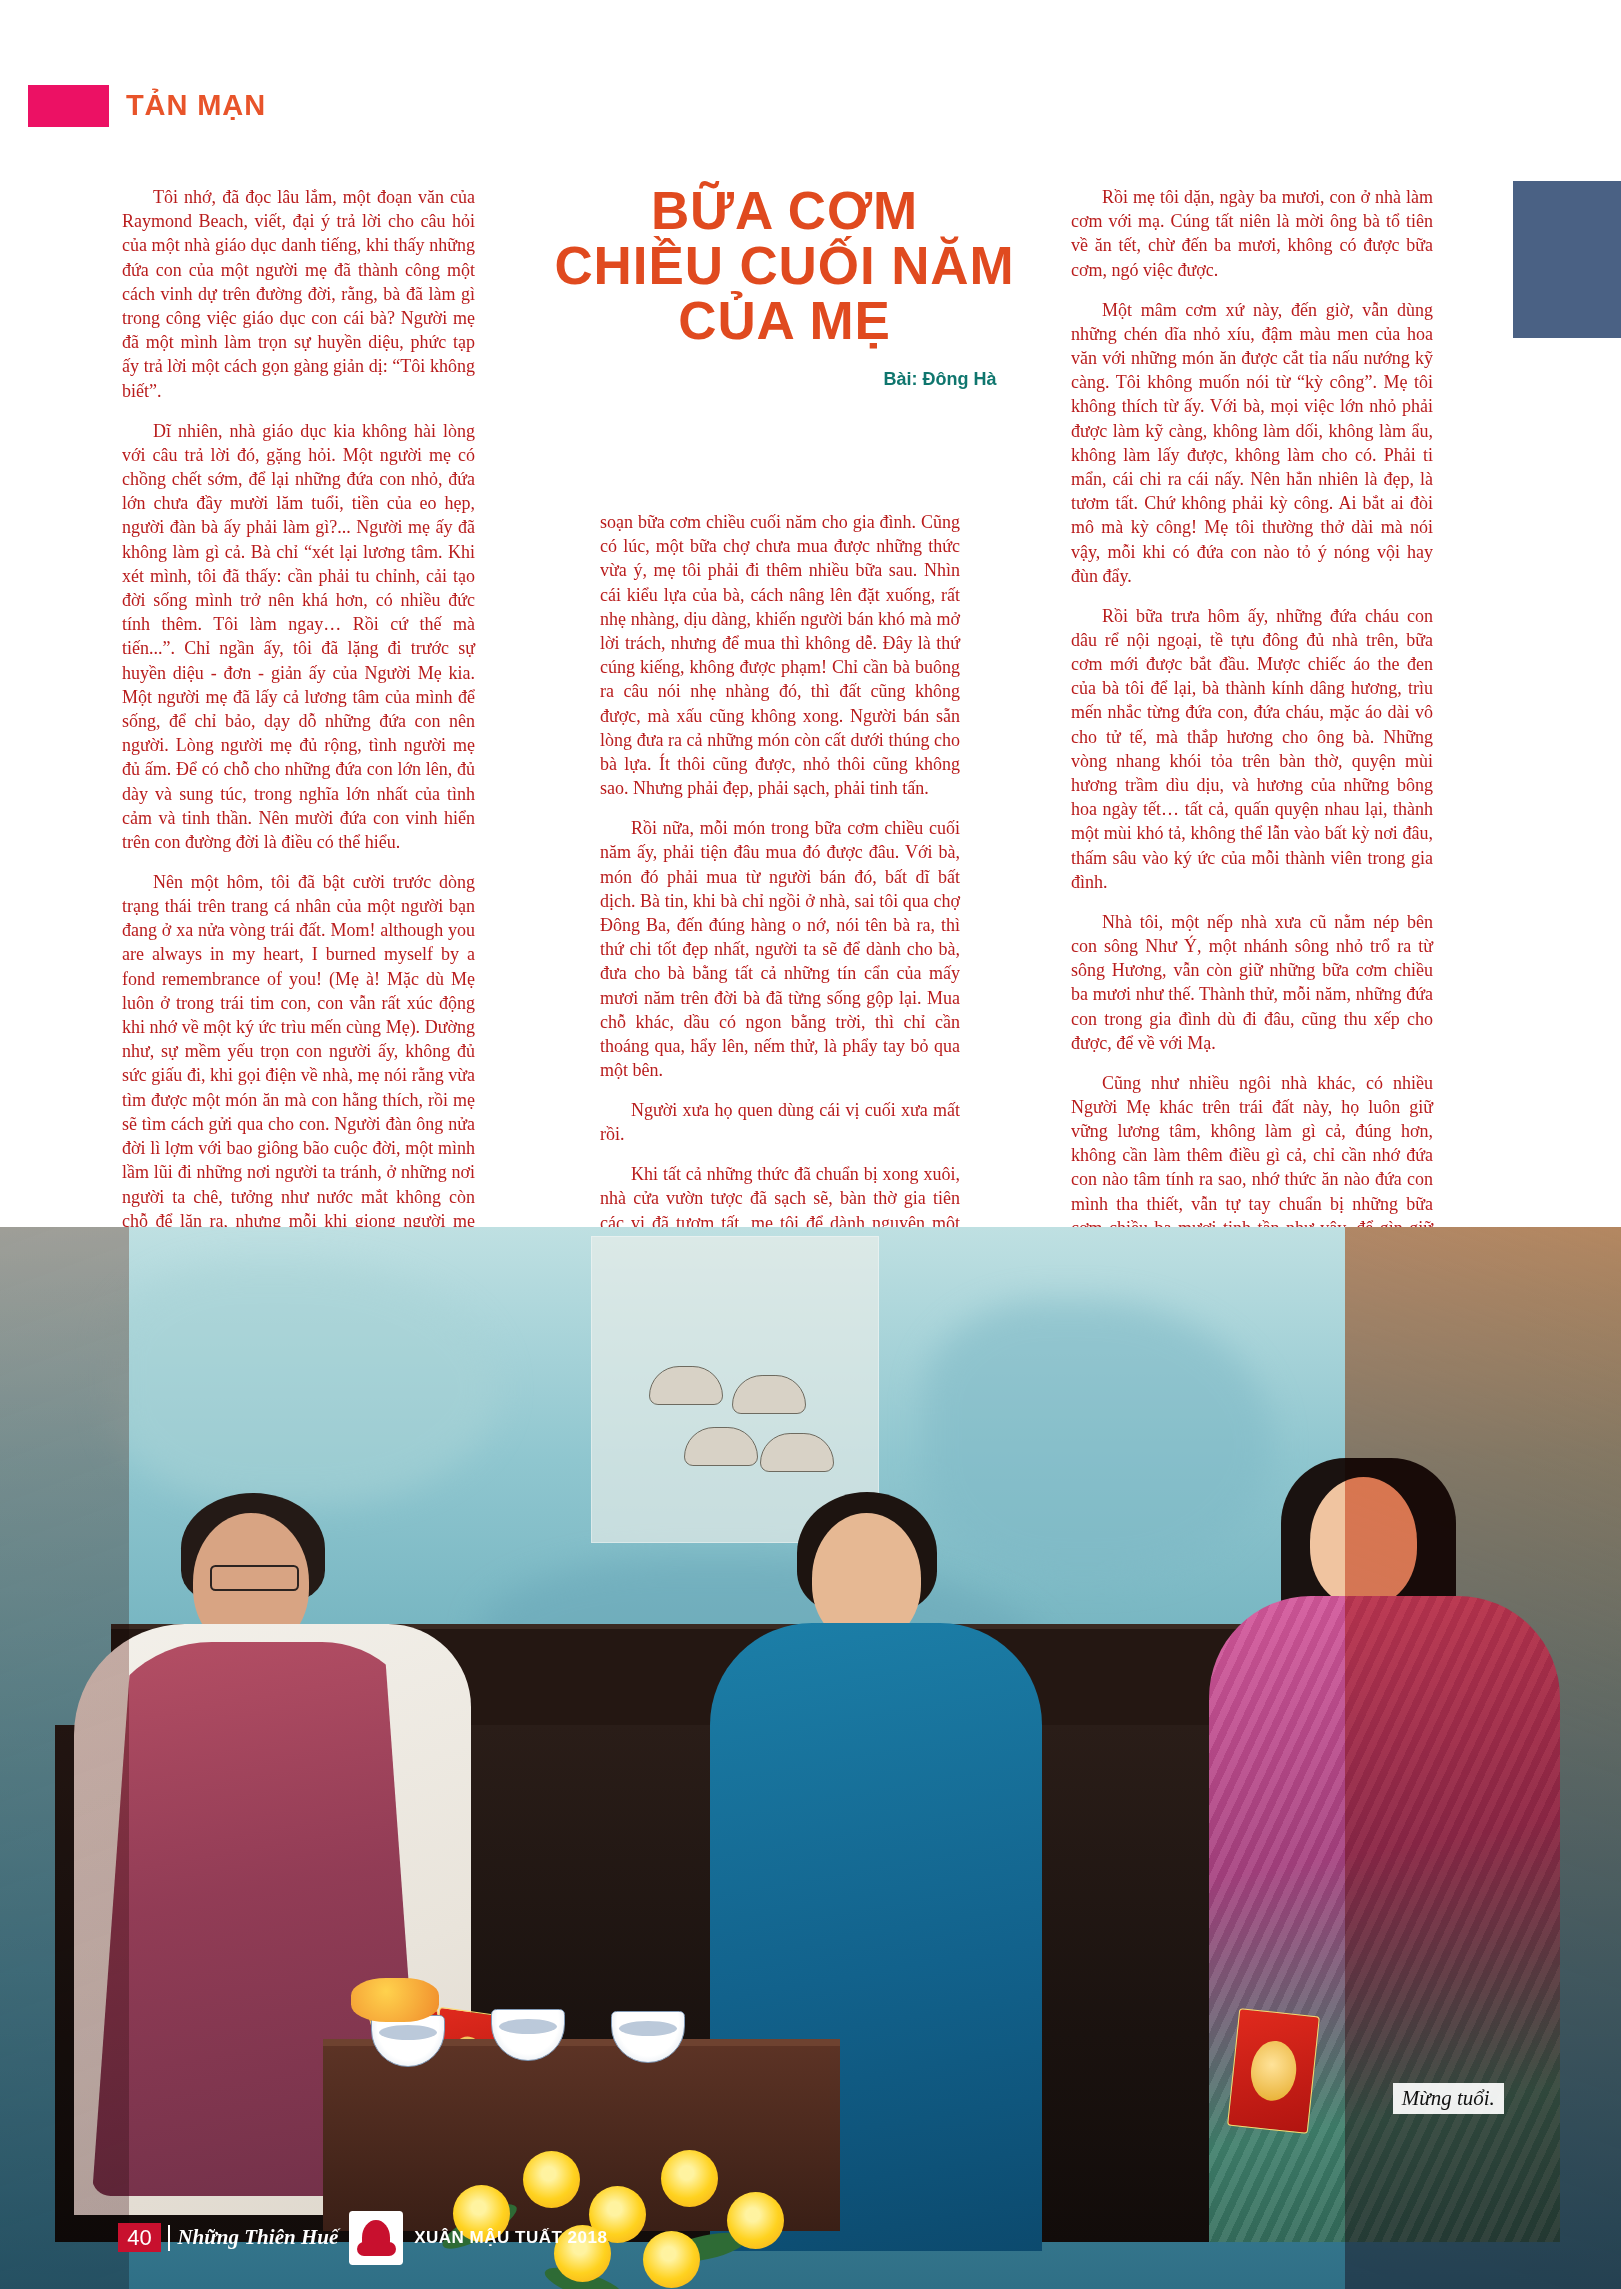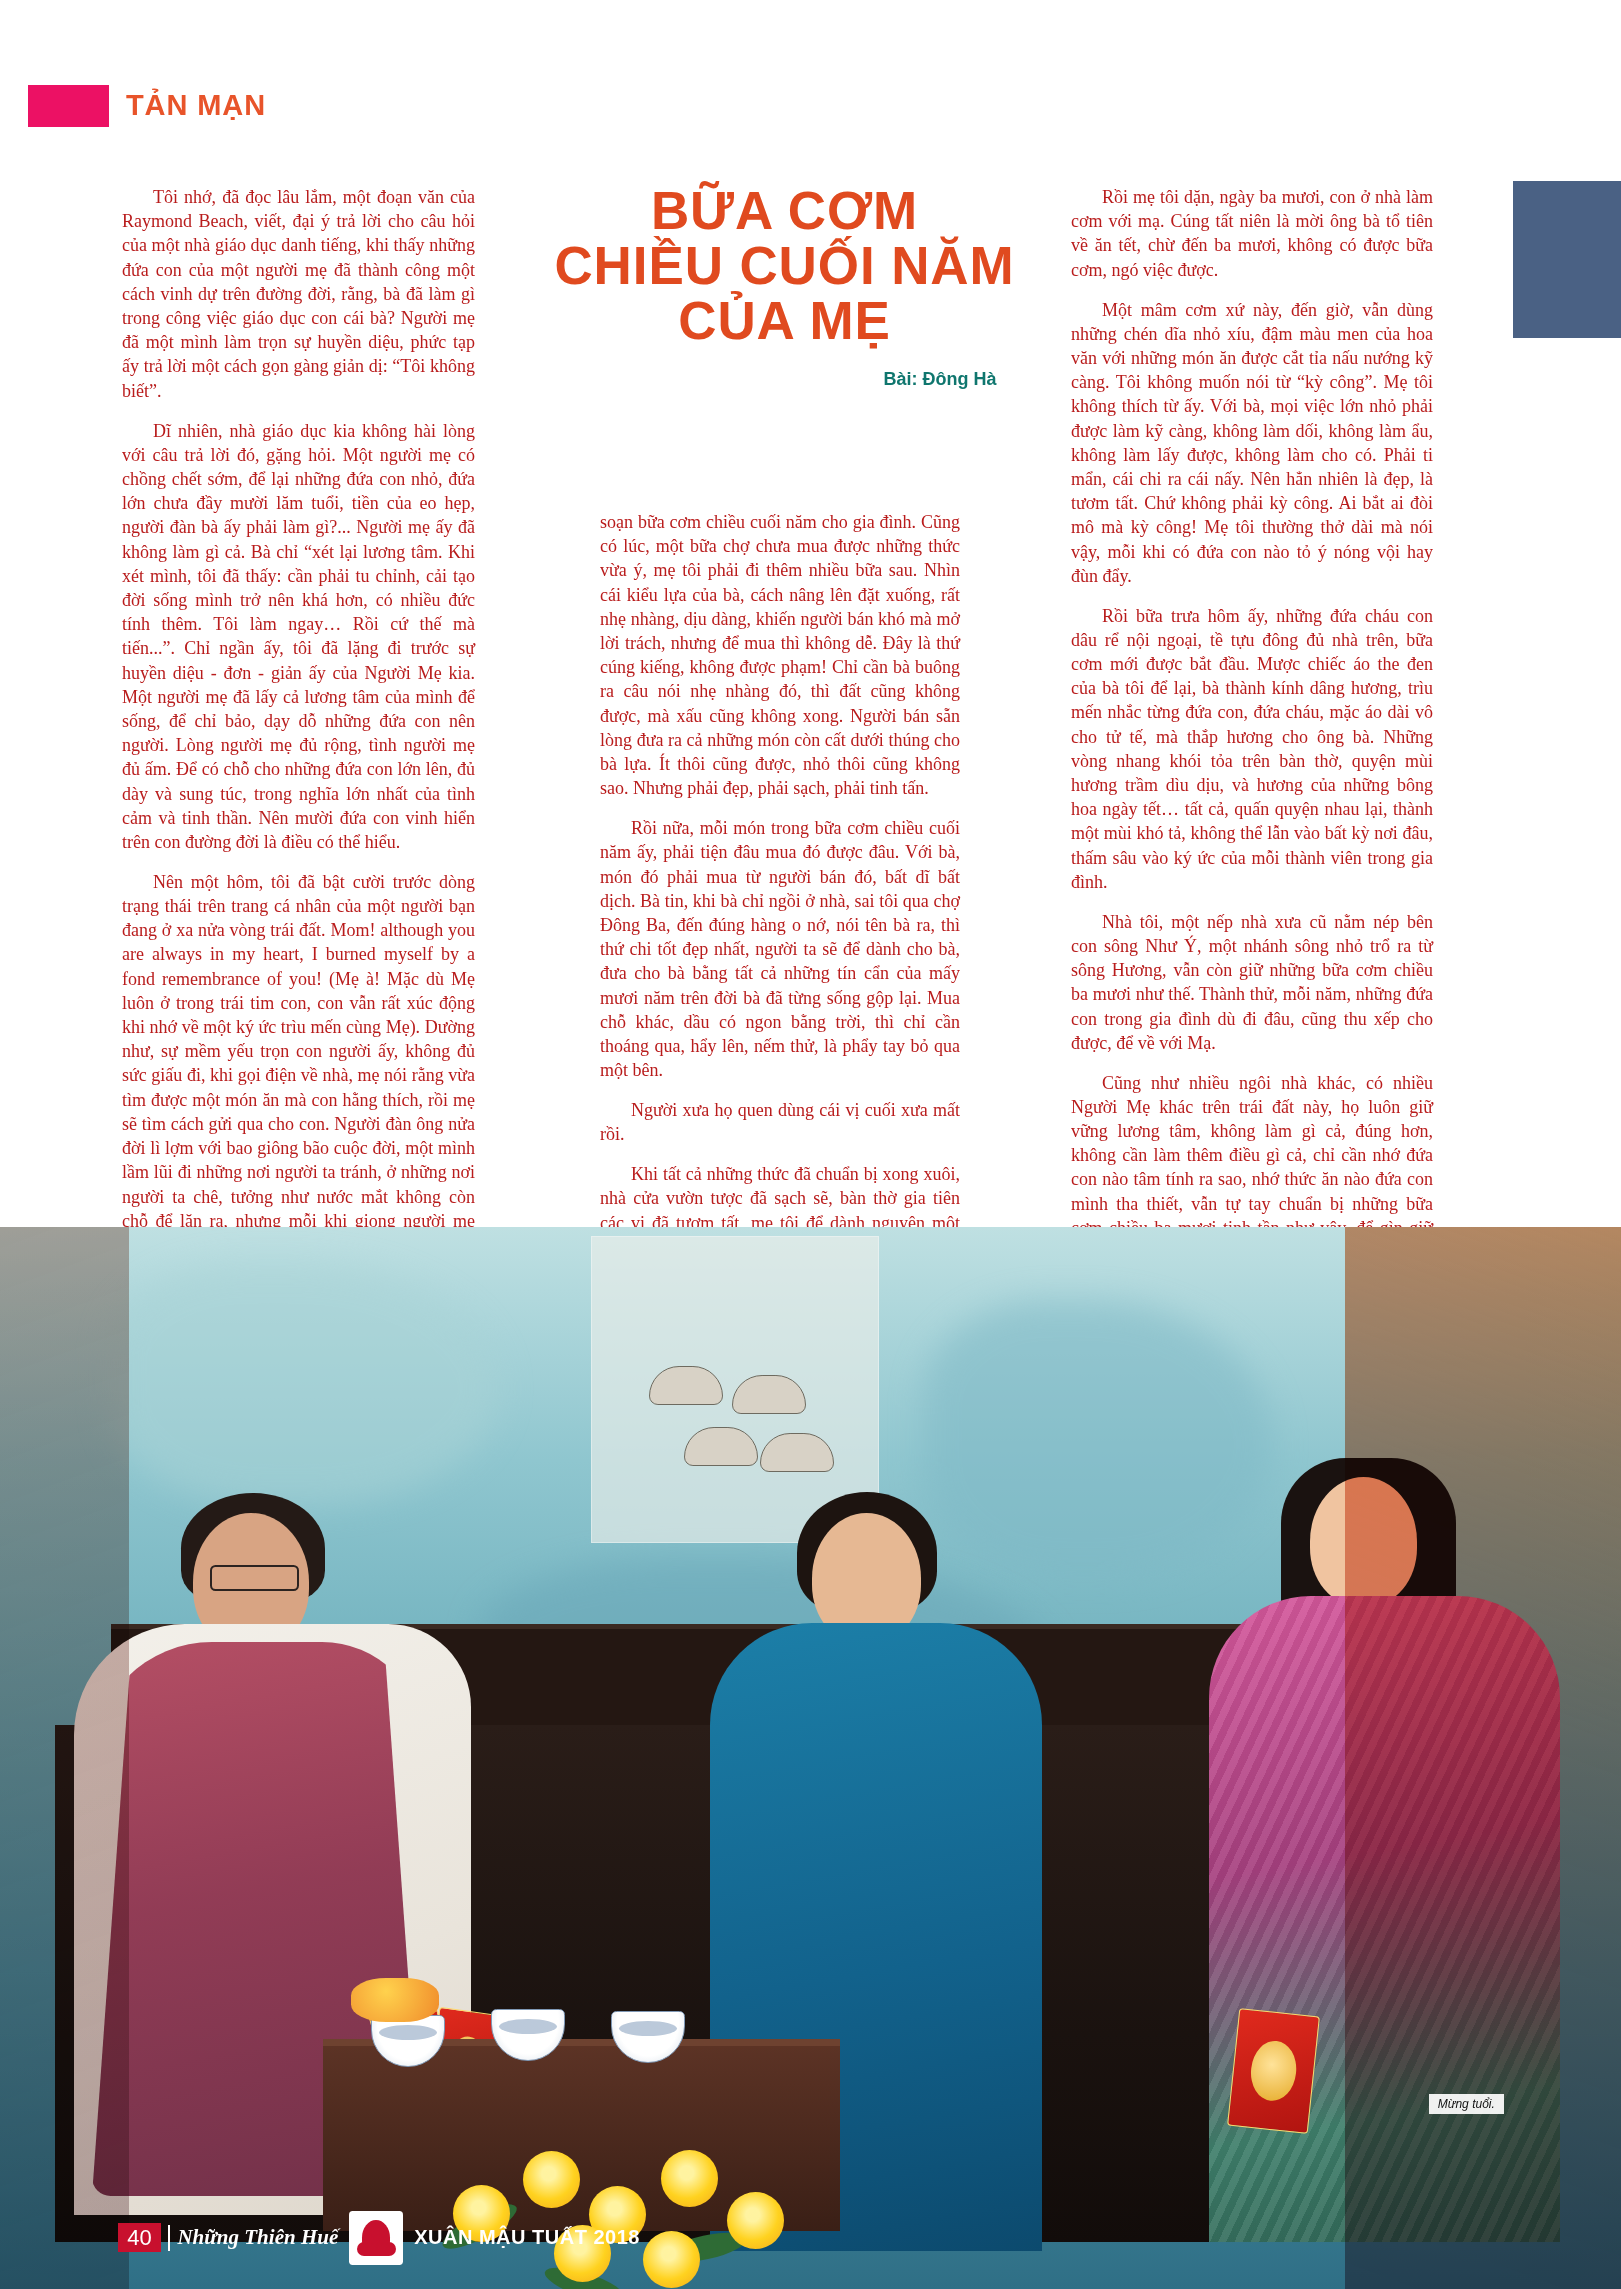--- a/index.html
+++ b/index.html
@@ -307,23 +307,23 @@
     width: 58%; height: 52%; border-radius: 50%;
     background: radial-gradient(circle at 45% 40%, #ffe39a, #e5a925);
   }
 
   .caption {
     position: absolute;
     right: 118px;
     bottom: 175px;
     background: rgba(255,255,255,.92);
     color: #111;
-    font-family: Liberation Sans, sans-serif;
+    font-family: Liberation Serif, serif;
     font-style: italic;
-    font-size: 12px;
+    font-size: 21px;
     padding: 2.8px 9.2px;
   }
 
   
   .footer {
     position: absolute;
     left: 118px;
     bottom: 33px;
     display: flex;
     align-items: center;
@@ -366,21 +366,21 @@
     content: "";
     position: absolute; left: 7.4px; top: 31px;
     width: 39px; height: 14.8px;
     background: #c8102e;
     border-radius: 7.4px;
   }
   .issue {
     color: #ffffff;
     font-family: "Liberation Sans", sans-serif;
     font-weight: bold;
-    font-size: 20px;
+    font-size: 17px;
     letter-spacing: 0.5px;
   }
 </style>
 </head>
 <body>
 
 <div class="page">
 
   <div class="kicker-bar"></div>
   <div class="kicker-text">TẢN MẠN</div>

